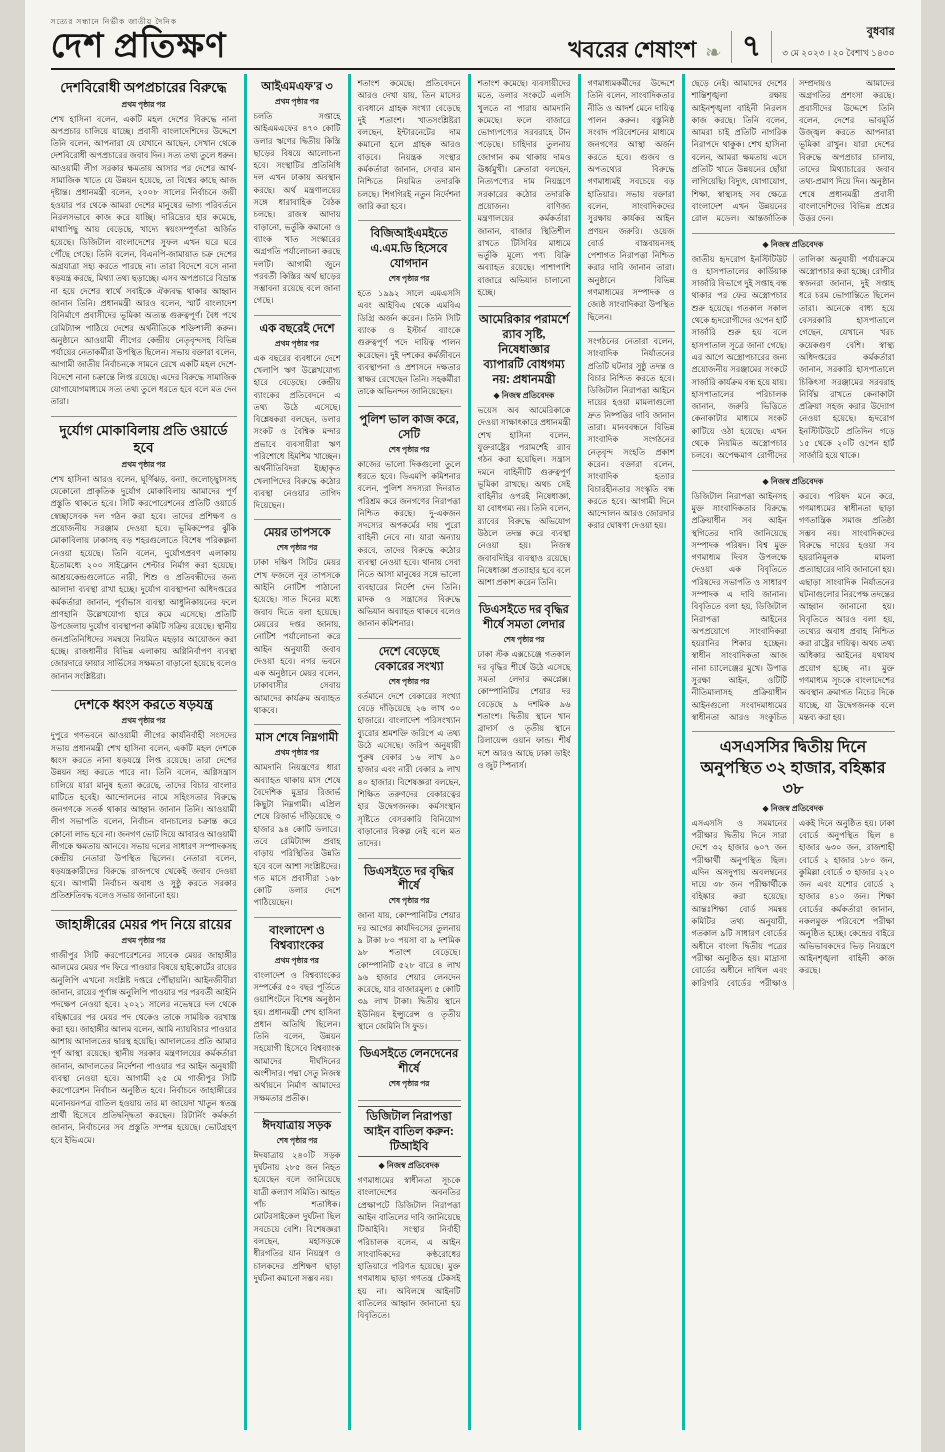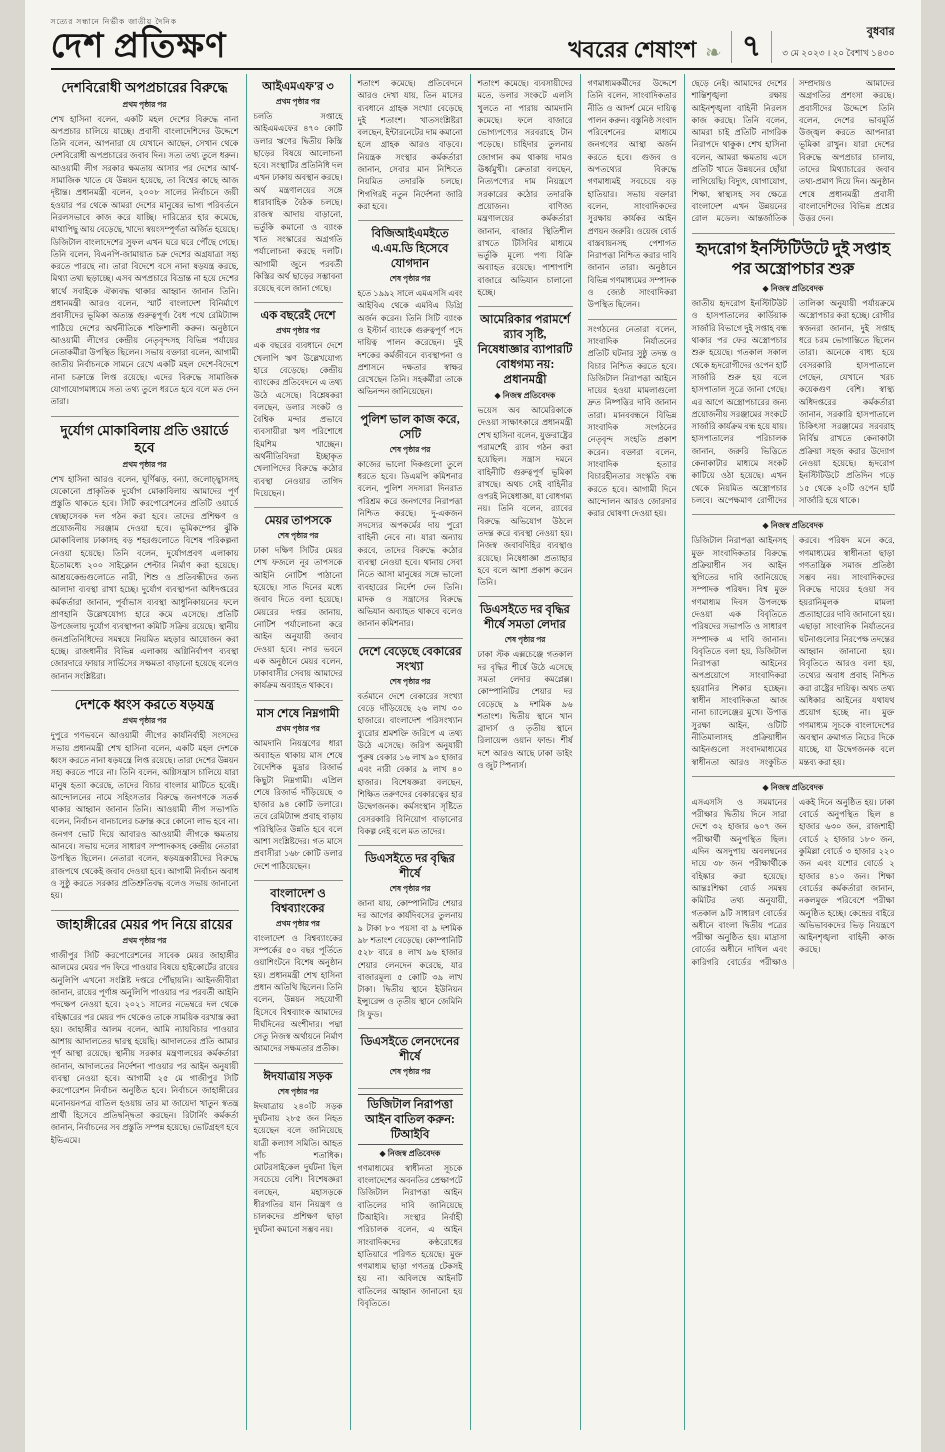--- a/index.html
+++ b/index.html
@@ -19,21 +19,21 @@
   .header-right{display:flex;align-items:flex-end;gap:10px;}
   .section-title{font-size:22px;font-weight:bold;line-height:1;padding-bottom:2px;}
   .ornament{font-size:18px;color:#8a9a7b;line-height:1;padding-bottom:2px;}
   .pageno{font-size:30px;font-weight:bold;line-height:1;border-left:1px solid #999;
     border-right:1px solid #999;padding:0 10px 2px 10px;}
   .datebox{display:flex;flex-direction:column;align-items:flex-end;gap:4px;padding-bottom:2px;}
   .datebox .weekday{font-size:11px;font-weight:bold;}
   .datebox .dateline{font-size:9px;color:#333;}
   
   .columns{display:flex;height:1356px;overflow:hidden;margin-top:4px;}
-  .col{box-sizing:border-box;padding:0 7px;border-right:1px solid #14b8a6;}
+  .col{box-sizing:border-box;padding:0 7px;border-right:3px solid #14b8a6;}
   .col:first-child{padding-left:0;}
   .col:last-child{border-right:none;padding-right:0;}
   .c1{width:196px;flex:none;}
   .c2{width:104px;flex:none;}
   .c3{width:120px;flex:none;}
   .c4{width:110px;flex:none;}
   .c5{width:104px;flex:none;}
   .c6{flex:1;}
   
   .article{border-top:1px solid #8f8f8a;padding:4px 0 7px 0;}
@@ -186,28 +186,28 @@
       <section class="article">
         <p class="body">সংগঠনের নেতারা বলেন, সাংবাদিক নির্যাতনের প্রতিটি ঘটনার সুষ্ঠু তদন্ত ও বিচার নিশ্চিত করতে হবে। ডিজিটাল নিরাপত্তা আইনে দায়ের হওয়া মামলাগুলো দ্রুত নিষ্পত্তির দাবি জানান তারা। মানববন্ধনে বিভিন্ন সাংবাদিক সংগঠনের নেতৃবৃন্দ সংহতি প্রকাশ করেন। বক্তারা বলেন, সাংবাদিক হত্যার বিচারহীনতার সংস্কৃতি বন্ধ করতে হবে। আগামী দিনে আন্দোলন আরও জোরদার করার ঘোষণা দেওয়া হয়।</p>
       </section>
     </div>
 
     <div class="col c6">
       <section class="article first">
         <p class="body two-col">ছেড়ে নেই। আমাদের দেশের শান্তিশৃঙ্খলা রক্ষায় আইনশৃঙ্খলা বাহিনী নিরলস কাজ করছে। তিনি বলেন, আমরা চাই প্রতিটি নাগরিক নিরাপদে থাকুক। শেখ হাসিনা বলেন, আমরা ক্ষমতায় এসে প্রতিটি খাতে উন্নয়নের ছোঁয়া লাগিয়েছি। বিদ্যুৎ, যোগাযোগ, শিক্ষা, স্বাস্থ্যসহ সব ক্ষেত্রে বাংলাদেশ এখন উন্নয়নের রোল মডেল। আন্তর্জাতিক সম্প্রদায়ও আমাদের অগ্রগতির প্রশংসা করছে। প্রবাসীদের উদ্দেশে তিনি বলেন, দেশের ভাবমূর্তি উজ্জ্বল করতে আপনারা ভূমিকা রাখুন। যারা দেশের বিরুদ্ধে অপপ্রচার চালায়, তাদের মিথ্যাচারের জবাব তথ্য-প্রমাণ দিয়ে দিন। অনুষ্ঠান শেষে প্রধানমন্ত্রী প্রবাসী বাংলাদেশিদের বিভিন্ন প্রশ্নের উত্তর দেন।</p>
       </section>
       <section class="article">
-        <h2 class="hl h-lg">হৃদরোগ ইনস্টিটিউটে দুই সপ্তাহ পর অস্ত্রোপচার শুরু</h2>
         <div class="byline">◆ নিজস্ব প্রতিবেদক</div>
         <p class="body two-col">জাতীয় হৃদরোগ ইনস্টিটিউট ও হাসপাতালের কার্ডিয়াক সার্জারি বিভাগে দুই সপ্তাহ বন্ধ থাকার পর ফের অস্ত্রোপচার শুরু হয়েছে। গতকাল সকাল থেকে হৃদরোগীদের ওপেন হার্ট সার্জারি শুরু হয় বলে হাসপাতাল সূত্রে জানা গেছে। এর আগে অস্ত্রোপচারের জন্য প্রয়োজনীয় সরঞ্জামের সংকটে সার্জারি কার্যক্রম বন্ধ হয়ে যায়। হাসপাতালের পরিচালক জানান, জরুরি ভিত্তিতে কেনাকাটার মাধ্যমে সংকট কাটিয়ে ওঠা হয়েছে। এখন থেকে নিয়মিত অস্ত্রোপচার চলবে। অপেক্ষমাণ রোগীদের তালিকা অনুযায়ী পর্যায়ক্রমে অস্ত্রোপচার করা হচ্ছে। রোগীর স্বজনরা জানান, দুই সপ্তাহ ধরে চরম ভোগান্তিতে ছিলেন তারা। অনেকে বাধ্য হয়ে বেসরকারি হাসপাতালে গেছেন, যেখানে খরচ কয়েকগুণ বেশি। স্বাস্থ্য অধিদপ্তরের কর্মকর্তারা জানান, সরকারি হাসপাতালে চিকিৎসা সরঞ্জামের সরবরাহ নির্বিঘ্ন রাখতে কেনাকাটা প্রক্রিয়া সহজ করার উদ্যোগ নেওয়া হয়েছে। হৃদরোগ ইনস্টিটিউটে প্রতিদিন গড়ে ১৫ থেকে ২০টি ওপেন হার্ট সার্জারি হয়ে থাকে।</p>
       </section>
       <section class="article">
         <div class="byline">◆ নিজস্ব প্রতিবেদক</div>
         <p class="body two-col">ডিজিটাল নিরাপত্তা আইনসহ মুক্ত সাংবাদিকতার বিরুদ্ধে প্রক্রিয়াধীন সব আইন স্থগিতের দাবি জানিয়েছে সম্পাদক পরিষদ। বিশ্ব মুক্ত গণমাধ্যম দিবস উপলক্ষে দেওয়া এক বিবৃতিতে পরিষদের সভাপতি ও সাধারণ সম্পাদক এ দাবি জানান। বিবৃতিতে বলা হয়, ডিজিটাল নিরাপত্তা আইনের অপপ্রয়োগে সাংবাদিকরা হয়রানির শিকার হচ্ছেন। স্বাধীন সাংবাদিকতা আজ নানা চ্যালেঞ্জের মুখে। উপাত্ত সুরক্ষা আইন, ওটিটি নীতিমালাসহ প্রক্রিয়াধীন আইনগুলো সংবাদমাধ্যমের স্বাধীনতা আরও সংকুচিত করবে। পরিষদ মনে করে, গণমাধ্যমের স্বাধীনতা ছাড়া গণতান্ত্রিক সমাজ প্রতিষ্ঠা সম্ভব নয়। সাংবাদিকদের বিরুদ্ধে দায়ের হওয়া সব হয়রানিমূলক মামলা প্রত্যাহারের দাবি জানানো হয়। এছাড়া সাংবাদিক নির্যাতনের ঘটনাগুলোর নিরপেক্ষ তদন্তের আহ্বান জানানো হয়। বিবৃতিতে আরও বলা হয়, তথ্যের অবাধ প্রবাহ নিশ্চিত করা রাষ্ট্রের দায়িত্ব। অথচ তথ্য অধিকার আইনের যথাযথ প্রয়োগ হচ্ছে না। মুক্ত গণমাধ্যম সূচকে বাংলাদেশের অবস্থান ক্রমাগত নিচের দিকে যাচ্ছে, যা উদ্বেগজনক বলে মন্তব্য করা হয়।</p>
       </section>
       <section class="article">
+        <h2 class="hl h-lg">এসএসসির দ্বিতীয় দিনে অনুপস্থিত ৩২ হাজার, বহিষ্কার ৩৮</h2>
         <div class="byline">◆ নিজস্ব প্রতিবেদক</div>
         <p class="body two-col">এসএসসি ও সমমানের পরীক্ষার দ্বিতীয় দিনে সারা দেশে ৩২ হাজার ৬০৭ জন পরীক্ষার্থী অনুপস্থিত ছিল। এদিন অসদুপায় অবলম্বনের দায়ে ৩৮ জন পরীক্ষার্থীকে বহিষ্কার করা হয়েছে। আন্তঃশিক্ষা বোর্ড সমন্বয় কমিটির তথ্য অনুযায়ী, গতকাল ৯টি সাধারণ বোর্ডের অধীনে বাংলা দ্বিতীয় পত্রের পরীক্ষা অনুষ্ঠিত হয়। মাদ্রাসা বোর্ডের অধীনে দাখিল এবং কারিগরি বোর্ডের পরীক্ষাও একই দিনে অনুষ্ঠিত হয়। ঢাকা বোর্ডে অনুপস্থিত ছিল ৪ হাজার ৬৩০ জন, রাজশাহী বোর্ডে ২ হাজার ১৮০ জন, কুমিল্লা বোর্ডে ৩ হাজার ২২০ জন এবং যশোর বোর্ডে ২ হাজার ৪১০ জন। শিক্ষা বোর্ডের কর্মকর্তারা জানান, নকলমুক্ত পরিবেশে পরীক্ষা অনুষ্ঠিত হচ্ছে। কেন্দ্রের বাইরে অভিভাবকদের ভিড় নিয়ন্ত্রণে আইনশৃঙ্খলা বাহিনী কাজ করছে।</p>
       </section>
     </div>
 
   </div>
 </div>
 
 </body></html>

